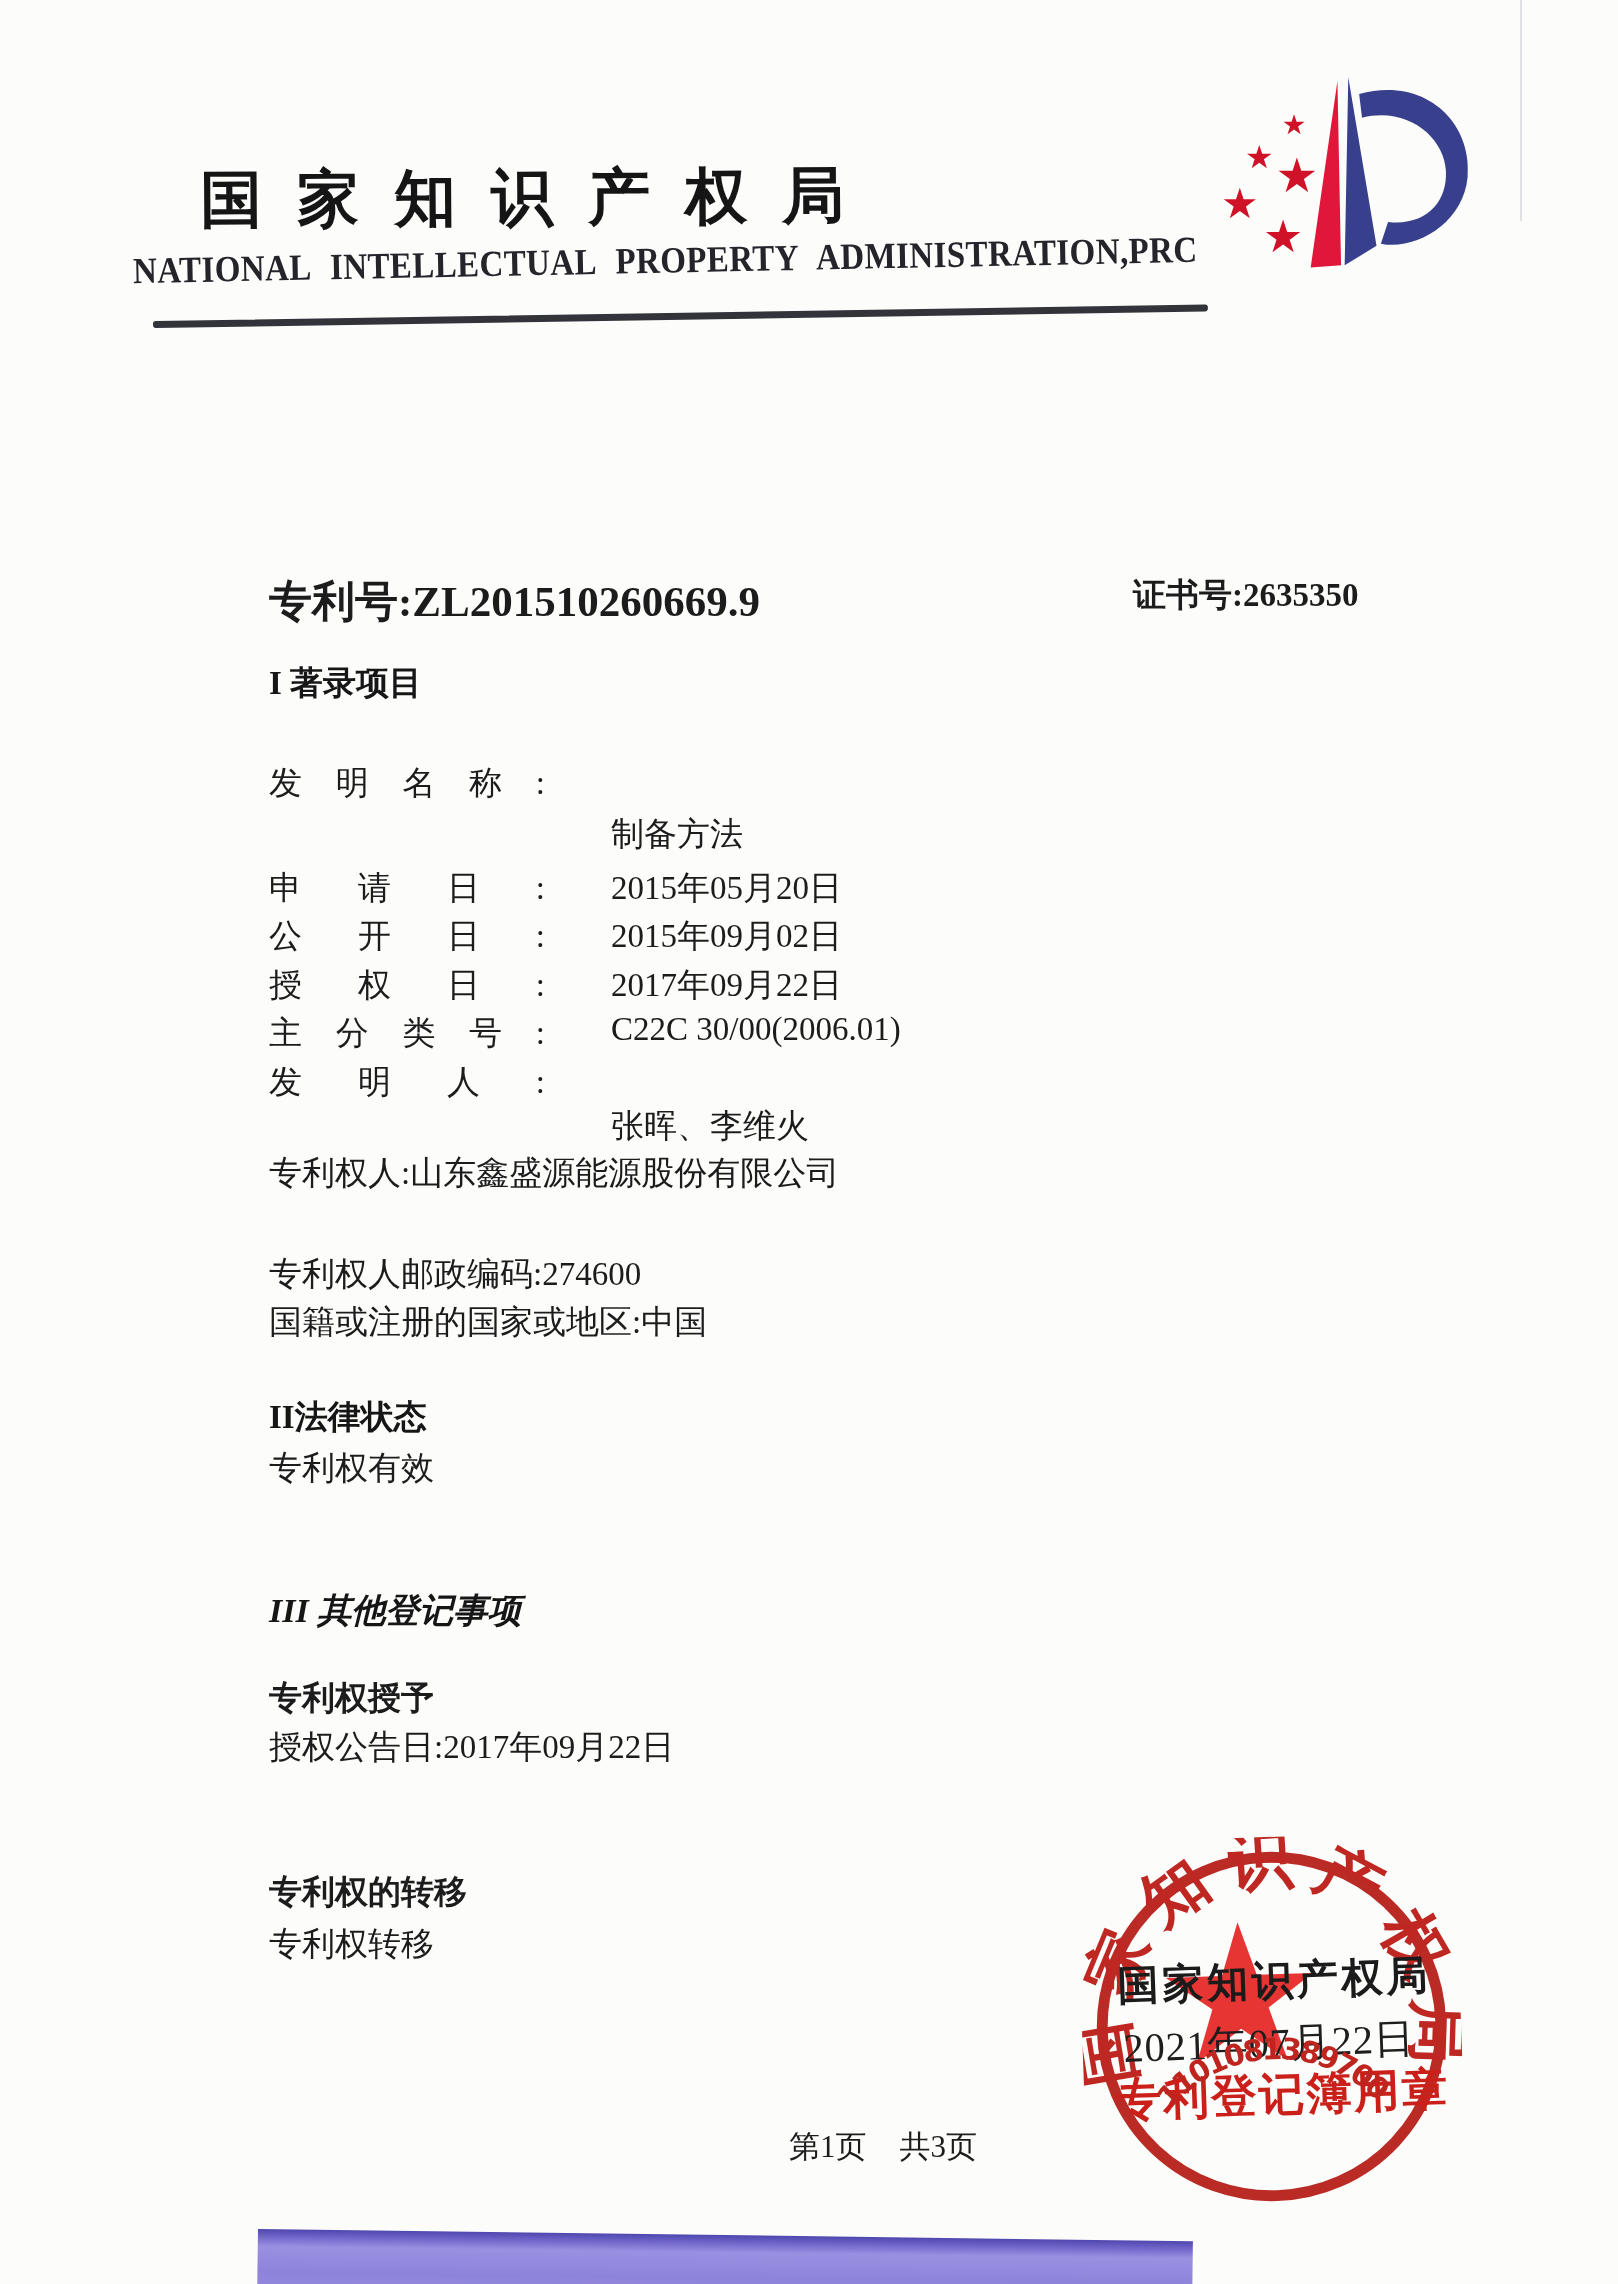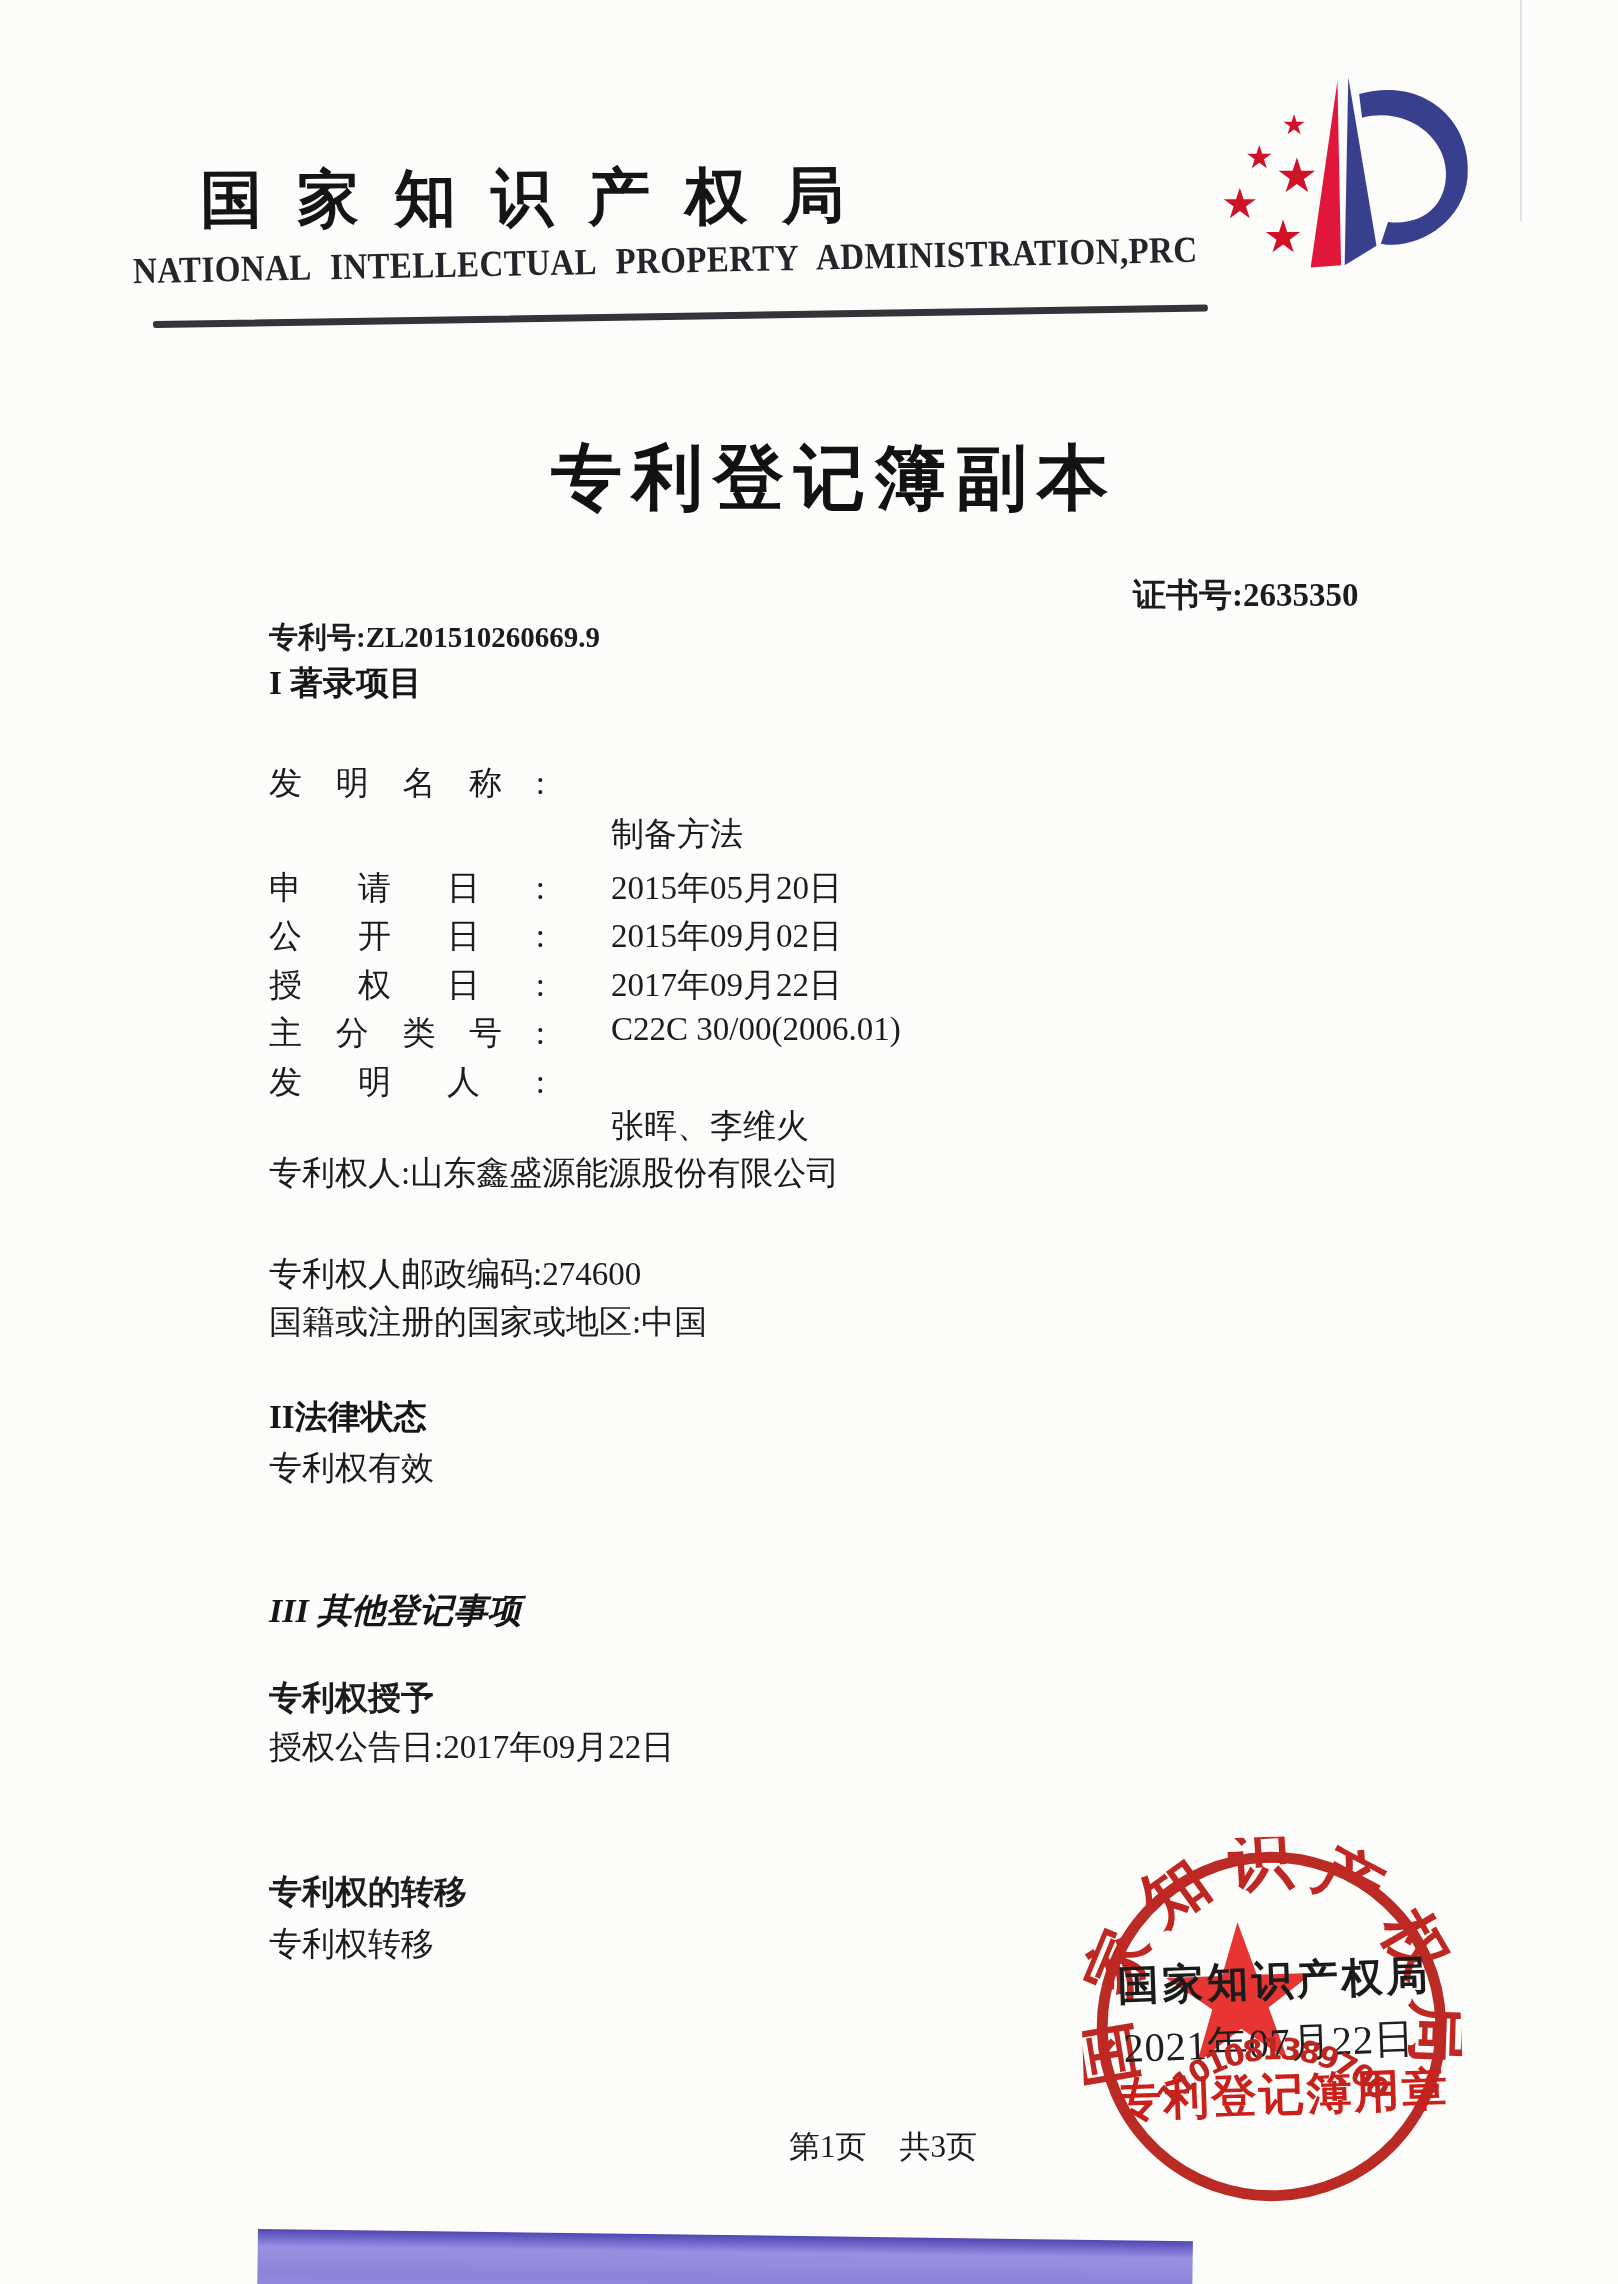--- a/index.html
+++ b/index.html
@@ -12,21 +12,21 @@
     color:#1c1c1c;
   }
   .abs{position:absolute;white-space:nowrap;}
   
   .agency-cn{left:200px;top:158px;font-size:62px;font-weight:700;letter-spacing:35px;color:#151515;transform:rotate(-0.4deg);transform-origin:left center;}
   .agency-en{left:133px;top:253px;font-size:33px;font-weight:700;letter-spacing:0.4px;word-spacing:11.6px;color:#24242a;transform:rotate(-1.15deg) scaleY(1.12);transform-origin:left center;}
   .header-rule{left:153px;top:321px;width:1055px;height:6.5px;background:#33333a;transform:rotate(-0.9deg);transform-origin:left center;border-radius:2.9px;}
   .logo{left:1187px;top:54px;width:311px;height:286px;}
   
   .doc-title{left:551px;top:431px;font-size:71px;font-weight:700;letter-spacing:10px;color:#121212;}
-  .patent-no{left:269px;top:618px;font-size:29px;font-weight:700;}
+  .patent-no{left:269px;top:573px;font-size:43px;font-weight:700;}
   .cert-no{left:1133px;top:573px;font-size:33px;font-weight:700;}
   
   .sec-heading{font-size:33px;font-weight:700;color:#161616;}
   .s1h{left:269px;top:661px;}
   .bib-label{left:269px;width:276px;font-size:33px;text-align:justify;text-align-last:justify;white-space:normal;}
   .bib-value{left:611px;font-size:33px;}
   .plain{left:269px;font-size:33px;}
   .s2h{left:269px;top:1395px;}
   .s3h{left:269px;top:1588px;font-size:34px;font-style:italic;}
   .sub-b{left:269px;font-size:33px;font-weight:700;}
@@ -55,21 +55,20 @@
     <path d="M238,55 C330,30 395,95 388,170 C382,235 315,272 268,262 L278,232 C330,238 360,205 358,162 C356,115 305,72 242,88 Z" fill="#383f8d"></path>
     <g font-family="'DejaVu Sans',sans-serif" text-anchor="middle" fill="#cf1228">
       <text x="148" y="111" font-size="38">★</text>
       <text x="100" y="158" font-size="44">★</text>
       <text x="152" y="190" font-size="66">★</text>
       <text x="73" y="226" font-size="58">★</text>
       <text x="133" y="274" font-size="62">★</text>
     </g>
   </svg>
 
-  <div class="abs doc-title">专利登记簿副本</div>
   <div class="abs patent-no">专利号:ZL201510260669.9</div>
   <div class="abs cert-no">证书号:2635350</div>
 
   <div class="abs sec-heading s1h">I 著录项目</div>
 
   <div class="abs bib-label" style="top:761px">发明名称:</div>
   <div class="abs bib-value" style="top:812px">制备方法</div>
 
   <div class="abs bib-label" style="top:866px">申请日:</div>
   <div class="abs bib-value" style="top:866px">2015年05月20日</div>

